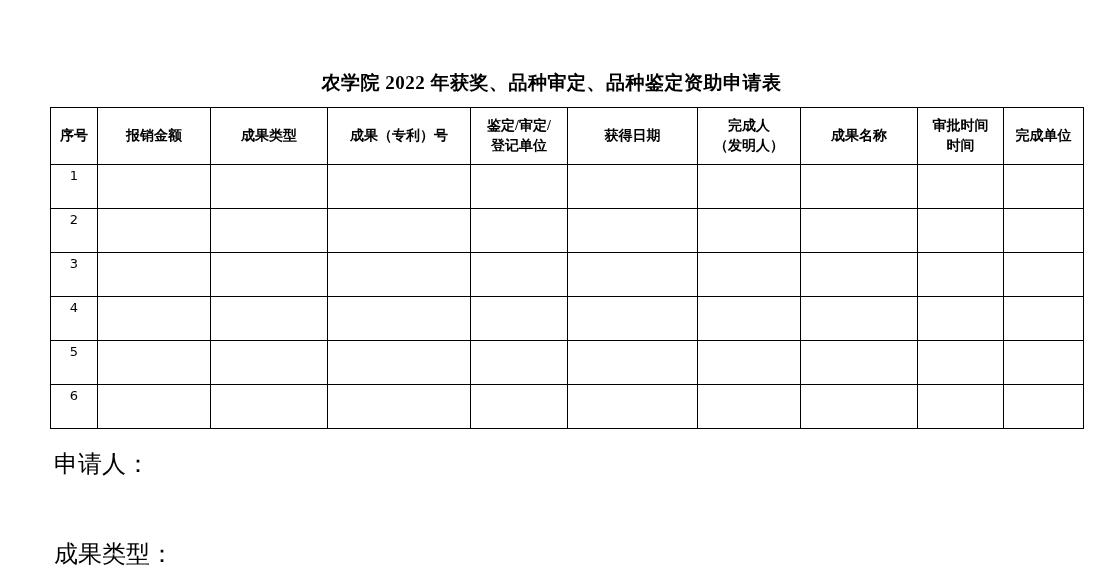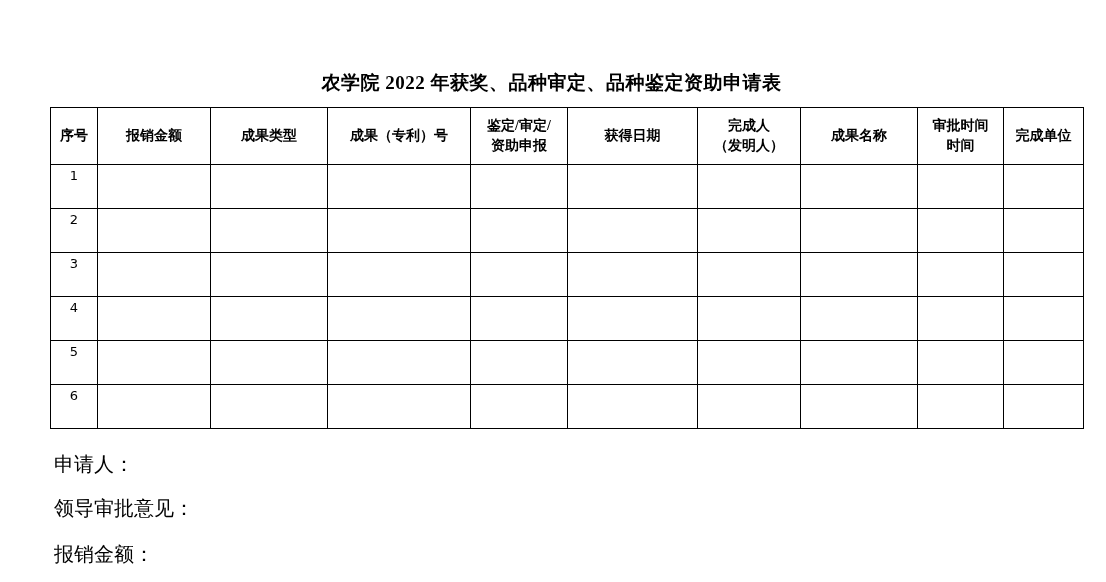--- a/index.html
+++ b/index.html
@@ -58,21 +58,21 @@
     text-align: center;
     padding: 3px 2px 0 2px;
   }
   td.row-index {
     font-family: "DejaVu Sans", "Liberation Sans", sans-serif;
     font-size: 13px;
   }
   .footer-label {
     position: absolute;
     left: 54px;
-    font-size: 20px;
+    font-size: 24px;
     line-height: 24px;
     white-space: nowrap;
   }
   .footer-applicant    { top: 452px; }
   .footer-leader       { top: 496px; }
   .footer-approvaltime { top: 542px; }
 </style>
 </head>
 <body>
 
@@ -93,21 +93,21 @@
         <col style="width:86px">
       <col style="width:80px">
     </colgroup>
     <thead>
       <tr>
         <th>序号</th>
         <th>报销金额</th>
         <th>成果类型</th>
         <th>成果（专利）号</th>
         <th>鉴定/审定/
-资助申报</th>
+登记单位</th>
         <th>获得日期</th>
         <th>完成人
 （发明人）</th>
         <th>成果名称</th>
         <th>审批时间
 时间</th>
         <th>完成单位</th>
       </tr>
     </thead>
     <tbody>
@@ -180,16 +180,15 @@
         <td></td>
           <td></td>
         <td></td>
           <td></td>
         <td></td>
       </tr>
     </tbody>
   </table>
 
   <div class="footer-label footer-applicant">申请人：</div>
-  <div class="footer-label footer-leader">领导审批意见：</div>
-  <div class="footer-label footer-approvaltime">报销金额：</div>
+  <div class="footer-label footer-approvaltime">成果类型：</div>
 
 </div>
 
 </body></html>

